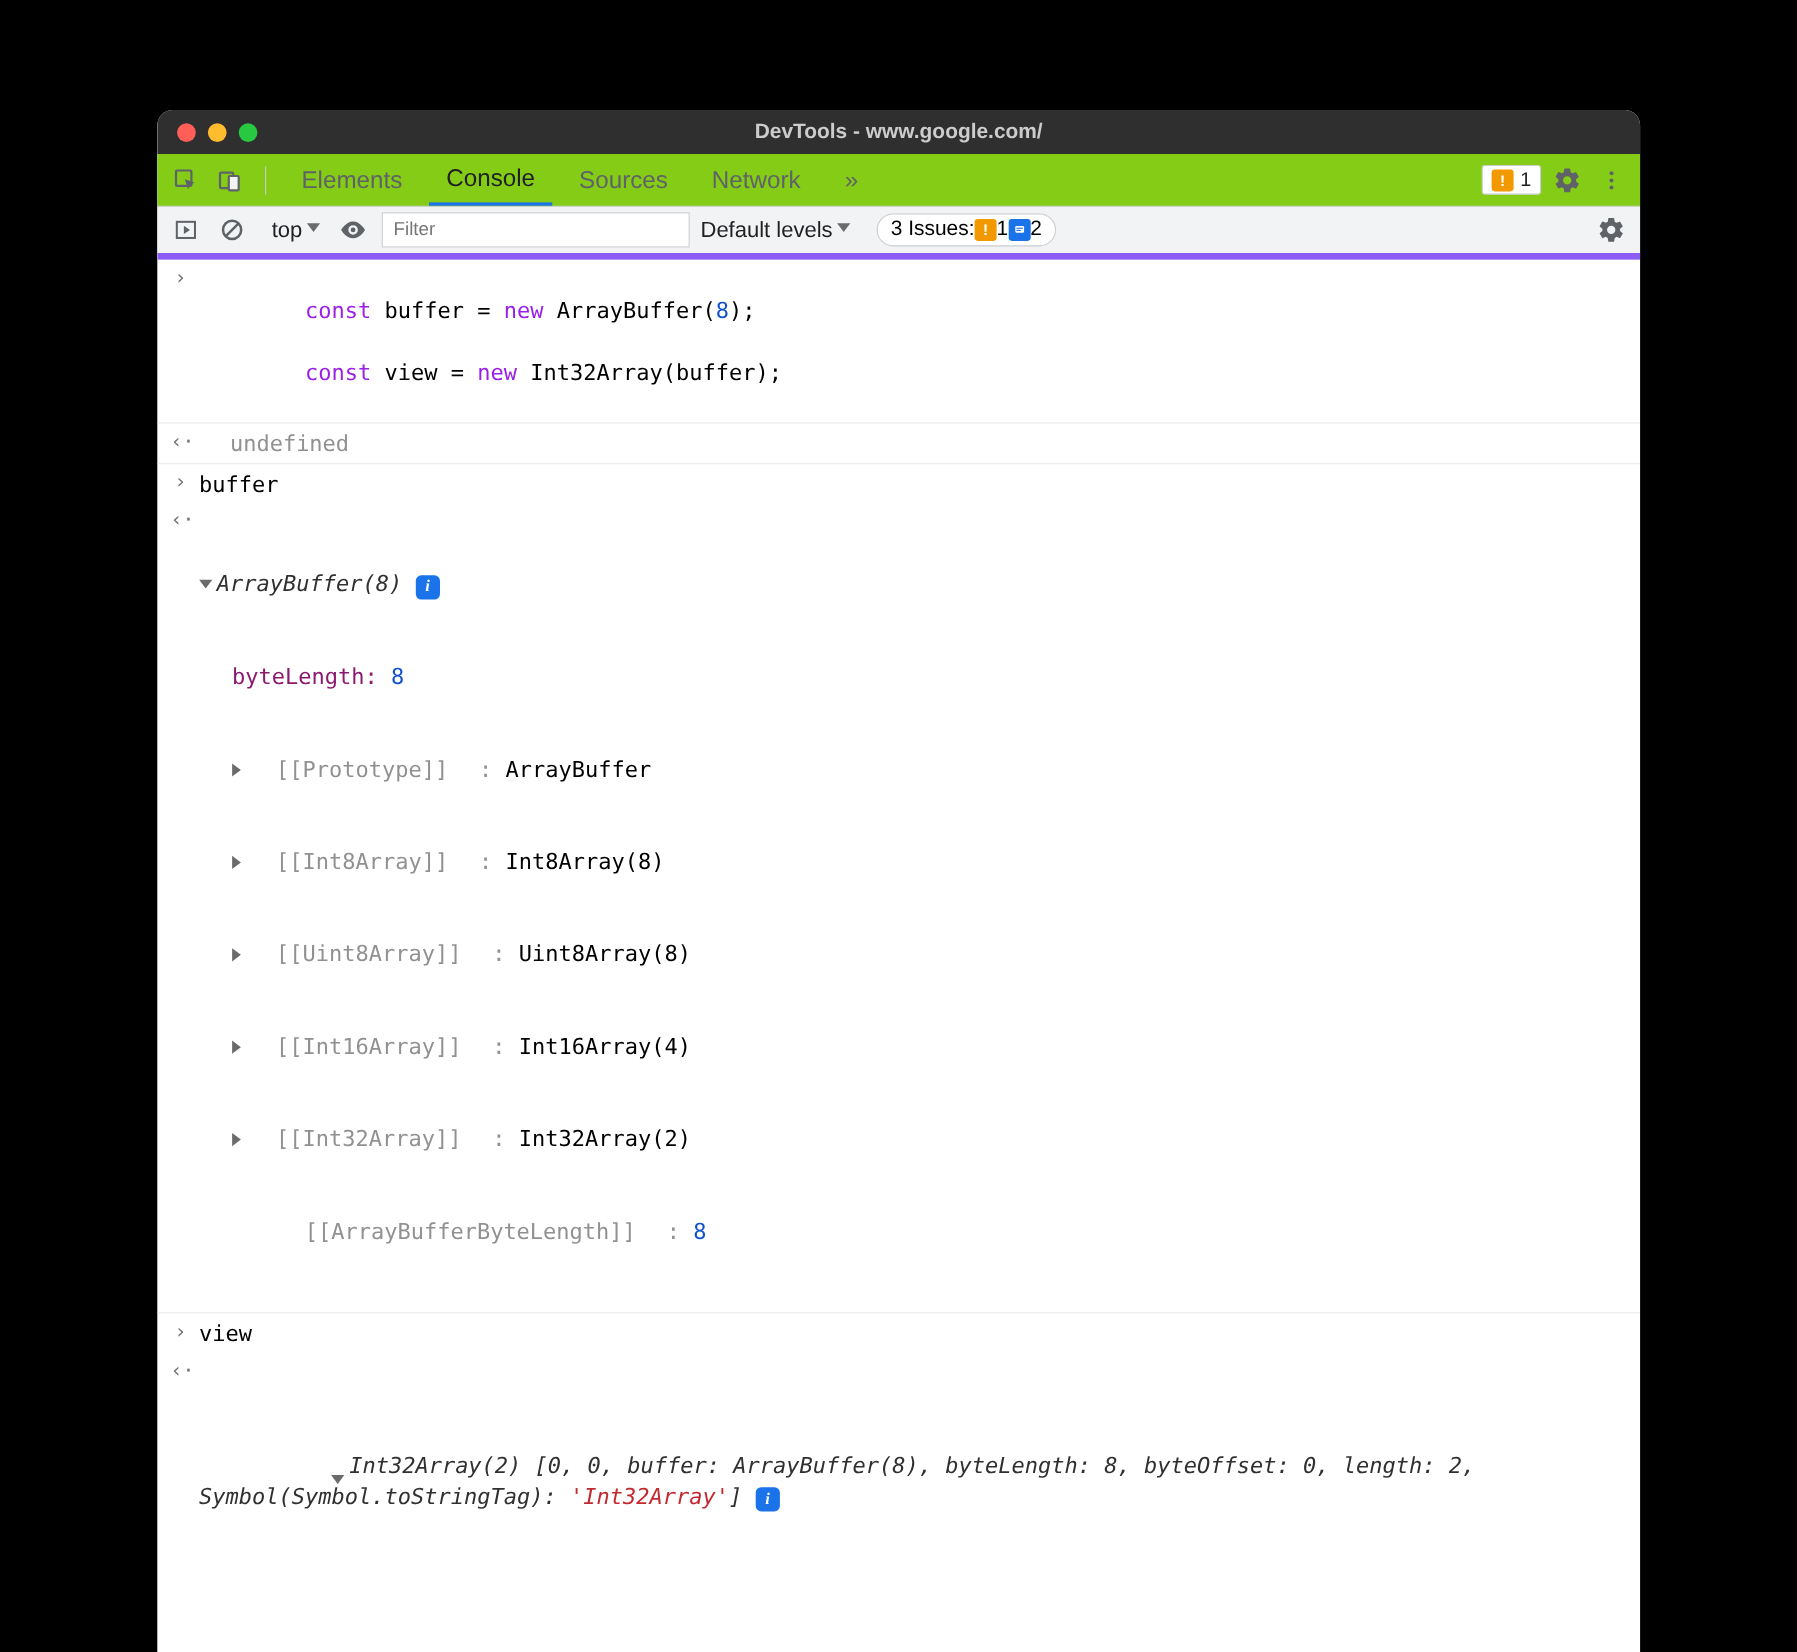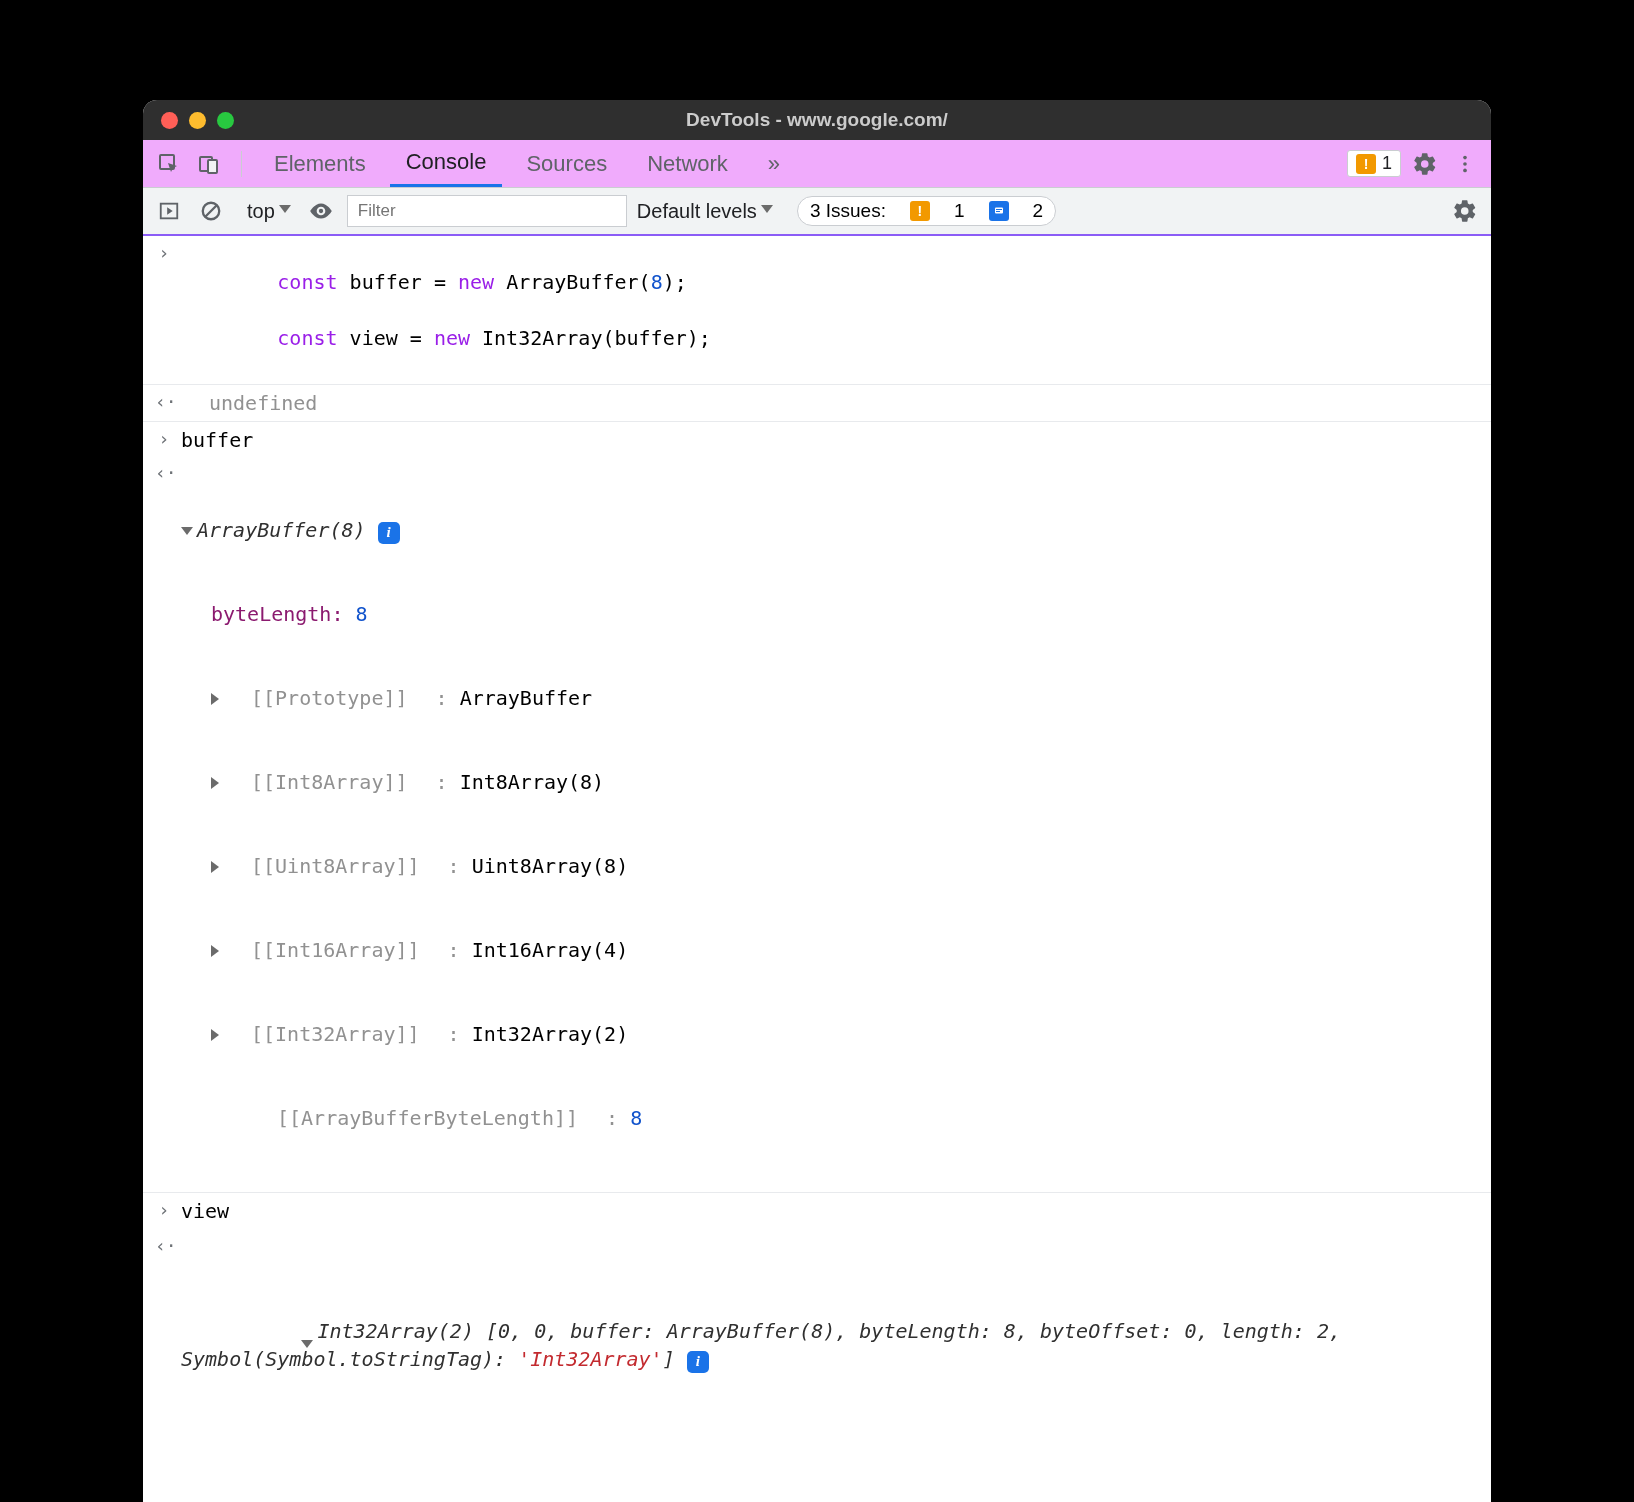--- a/index.html
+++ b/index.html
@@ -30,21 +30,21 @@
   .traffic { display: flex; gap: 11px; margin-left: 18px; }
   .dot { width: 17px; height: 17px; border-radius: 50%; }
   .dot.red { background: #ff5f57; }
   .dot.yel { background: #febc2e; }
   .dot.grn { background: #28c840; }
   .title {
     position: absolute; left: 0; right: 0; text-align: center;
     color: #ccc; font-size: 19px; font-weight: 600; pointer-events:none;
   }
   .toolbar {
-    background: #f0abfc;
+    background: #84cc16;
     border-bottom: 1px solid #cacdd1;
     display: flex;
     align-items: center;
     height: 48px;
     padding: 0 10px;
     gap: 8px;
   }
   .toolbar .sep { width: 1px; height: 26px; background: #cacdd1; margin: 0 8px; }
   .icon-btn {
     width: 32px; height: 32px;
@@ -63,38 +63,38 @@
     display: flex; align-items: center; gap: 6px;
     border: 1px solid #cacdd1; border-radius: 3px;
     padding: 2px 8px; font-size: 18px; color: #202124;
     background: #fff;
   }
   .warn-sq { width: 20px; height: 20px; background: #f29900; border-radius:3px; display:flex; align-items:center; justify-content:center; color:#fff; font-weight:bold; font-size:14px;}
   .info-sq { width: 20px; height: 20px; background: #1a73e8; border-radius:3px; display:flex; align-items:center; justify-content:center; color:#fff; font-weight:bold; font-size:14px;}
 
   .subbar {
     background: #f1f3f4;
-    border-bottom: 2px solid #8b5cf6;
+    border-bottom: 6px solid #8b5cf6;
     display: flex;
     align-items: center;
     height: 48px;
     padding: 0 10px;
     gap: 10px;
   }
   .ctx { font-size: 20px; color: #202124; display:flex; align-items:center; gap:4px;}
   .filter-input {
     border: 1px solid #cacdd1; background:#fff;
     height: 32px; width: 280px;
     font-size: 17px; padding: 0 10px; color:#5f6368;
   }
   .levels { font-size: 20px; color: #202124; display:flex; align-items:center; gap:4px;}
   .issues-pill {
     border: 1px solid #cacdd1; border-radius: 16px;
     padding: 3px 12px; font-size: 19px;
-    display:flex; align-items:center; gap:24px; background:#fff;
+    display:flex; align-items:center; gap:0; background:#fff;
   }
 
   .console {
     font-family: Menlo, Consolas, monospace;
     font-size: 20px;
     line-height: 1.4;
   }
   .row {
     border-bottom: 1px solid #e8eaed;
     padding: 4px 12px 4px 12px;

